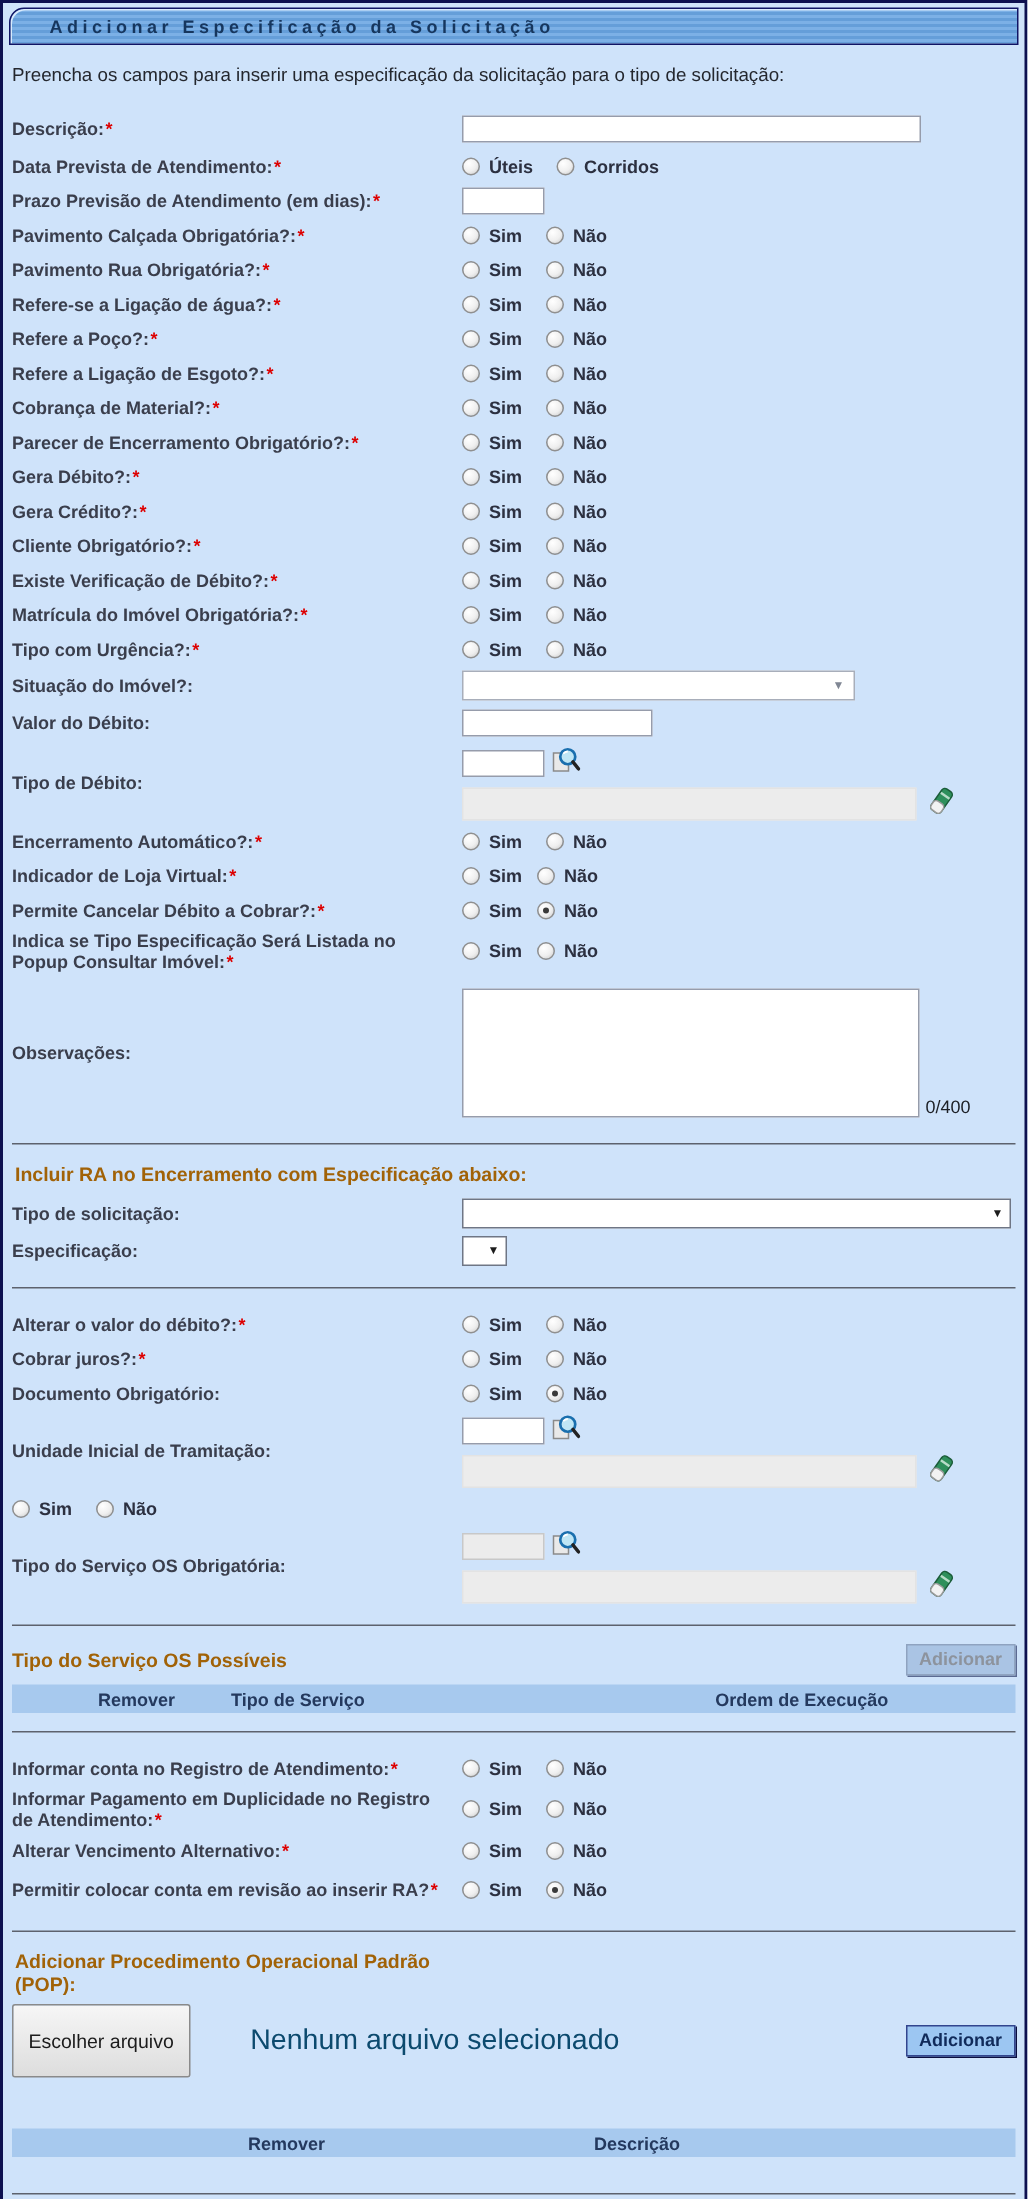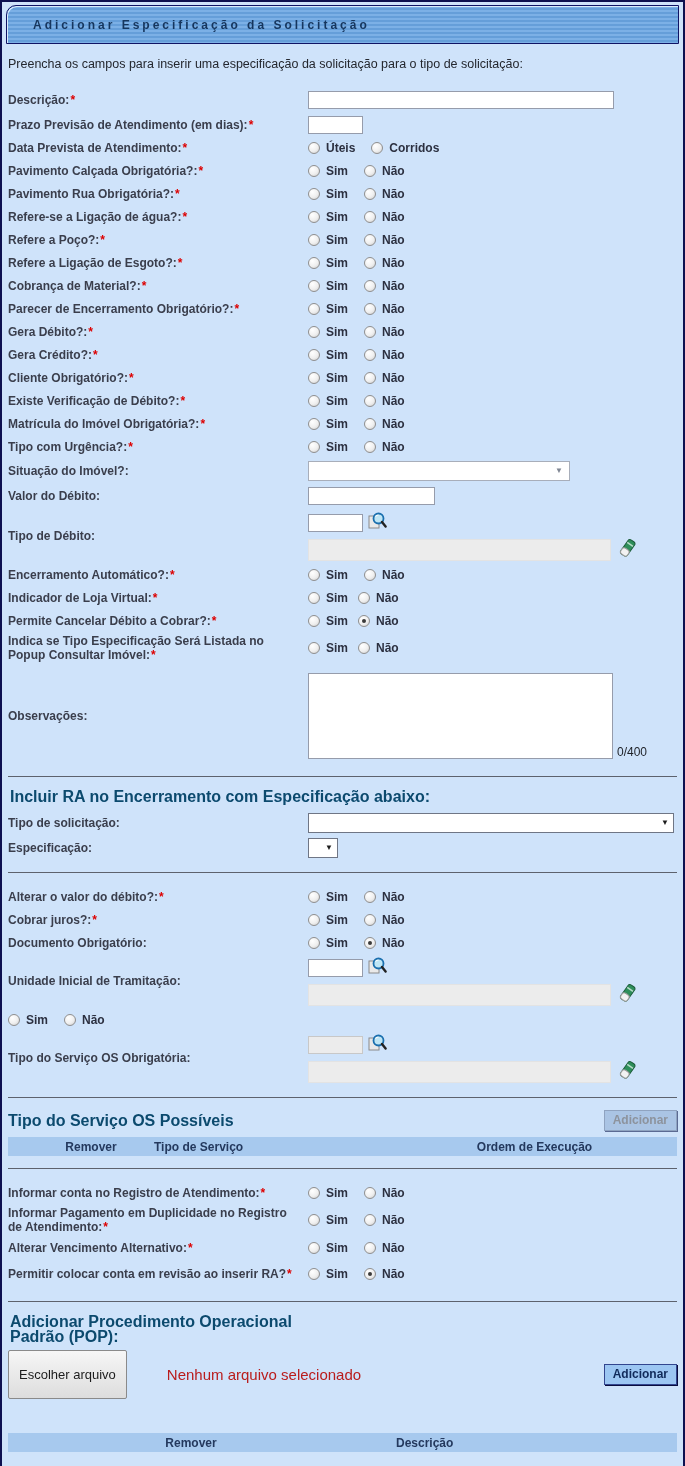--- a/index.html
+++ b/index.html
@@ -10,21 +10,21 @@
     position:relative;
     width:685px; min-height:1466px;
     background:#cfe3fa;
     border:2px solid #0d1050;
     padding:0 4px 10px 4px;
   }
 
   
   .titlebar {
     margin:3px 0 0 0;
-    height:39px;
+    height:25px;
     border:1px solid #101465;
     border-radius:10px 0 0 0;
     background:repeating-linear-gradient(180deg,#7cb0e6 0px,#7cb0e6 2px,#659ed9 2px,#659ed9 4px);
     box-shadow:inset 1px 1px 0 #d8eafc;
     display:flex; align-items:center;
     padding-left:26px;
   }
   .titlebar .title {
     font-size:12px; font-weight:bold; letter-spacing:3px; color:#16365e;
   }
@@ -81,21 +81,21 @@
   .eraser-wrap { margin-left:6px; }
 
   textarea.obs {
     width:305px; height:86px; resize:none; background:#fff;
     border:1px solid #969cab; font-family:"Liberation Sans", sans-serif; font-size:12px;
   }
   .counter { font-size:12px; color:#1d2026; margin-left:4px; align-self:flex-end; }
 
   hr.div { border:0; border-top:1px solid #5d626d; margin:12px 0; }
 
-  .section-label { font-size:16px; font-weight:bold; color:#0c4a6e; margin:2px 0 6px 2px; line-height:15px; }
+  .section-label { font-size:13px; font-weight:bold; color:#a16207; margin:2px 0 6px 2px; line-height:15px; }
 
   
   .tbl-header {
     display:flex; align-items:center; height:19px; background:#a7c9ee; margin-top:6px;padding-left:28px;
   }
   .tbl-header .th { font-size:12px; font-weight:bold; color:#24395e; }
   .os-c1 { flex:0 0 110px; text-align:center; }
   .os-c2 { flex:1; padding-left:8px; }
   .os-c3 { flex:0 0 285px; text-align:center; }
   .pop-c1 { flex:0 0 310px; text-align:center; }
@@ -115,21 +115,21 @@
   .row-between { display:flex; justify-content:space-between; align-items:center; }
 
   
   .file-row { display:flex; align-items:center; justify-content:space-between; margin:6px 0 10px 0; }
   .file-left { display:flex; align-items:center; }
   .file-btn {
     background:linear-gradient(#f6f6f6,#dddddd); border:1px solid #8a8a8a; border-radius:2px;
     font-size:13px; color:#1c1c1c; padding:16px 10px; cursor:pointer;
     font-family:"Liberation Sans", sans-serif;
   }
-  .file-status { font-size:15px; color:#b91c1c; margin-left:8px;padding-left:32px; }
+  .file-status { font-size:19px; color:#0c4a6e; margin-left:8px;padding-left:32px; }
 
   .footer { display:flex; justify-content:flex-start; align-items:center; margin:22px 0 6px 0; }
   .footer .left { display:flex; gap:8px; }
 
   .spacer18 { height:18px; }
 </style>
 </head>
 <body>
 
 <div class="page">
@@ -143,34 +143,34 @@
   <div class="form">
 
     <div class="row" style="min-height:26px">
       <div class="lbl"><span>Descrição:</span><span class="req">*</span></div>
       <div class="ctl">
           <input class="txt w300" style="">
         </div>
     </div>
 
     <div class="row">
+      <div class="lbl"><span>Data Prevista de Atendimento:</span><span class="req">*</span></div>
+      <div class="ctl">
+        <span class="radio"></span>
+        <span class="optlbl">Úteis</span>
+        <span class="radio"></span>
+        <span class="optlbl last">Corridos</span>
+      </div>
+    </div>
+
+    <div class="row">
       <div class="lbl"><span>Prazo Previsão de Atendimento (em dias):</span><span class="req">*</span></div>
       <div class="ctl">
           <input class="txt w53" style="">
         </div>
-    </div>
-
-    <div class="row">
-      <div class="lbl"><span>Data Prevista de Atendimento:</span><span class="req">*</span></div>
-      <div class="ctl">
-        <span class="radio"></span>
-        <span class="optlbl">Úteis</span>
-        <span class="radio"></span>
-        <span class="optlbl last">Corridos</span>
-      </div>
     </div>
 
     <div class="row">
       <div class="lbl"><span>Pavimento Calçada Obrigatória?:</span><span class="req">*</span></div>
       <div class="ctl">
         <span class="radio"></span>
           <span class="optlbl">Sim</span>
         <span class="radio"></span>
           <span class="optlbl last">Não</span>
       </div>

